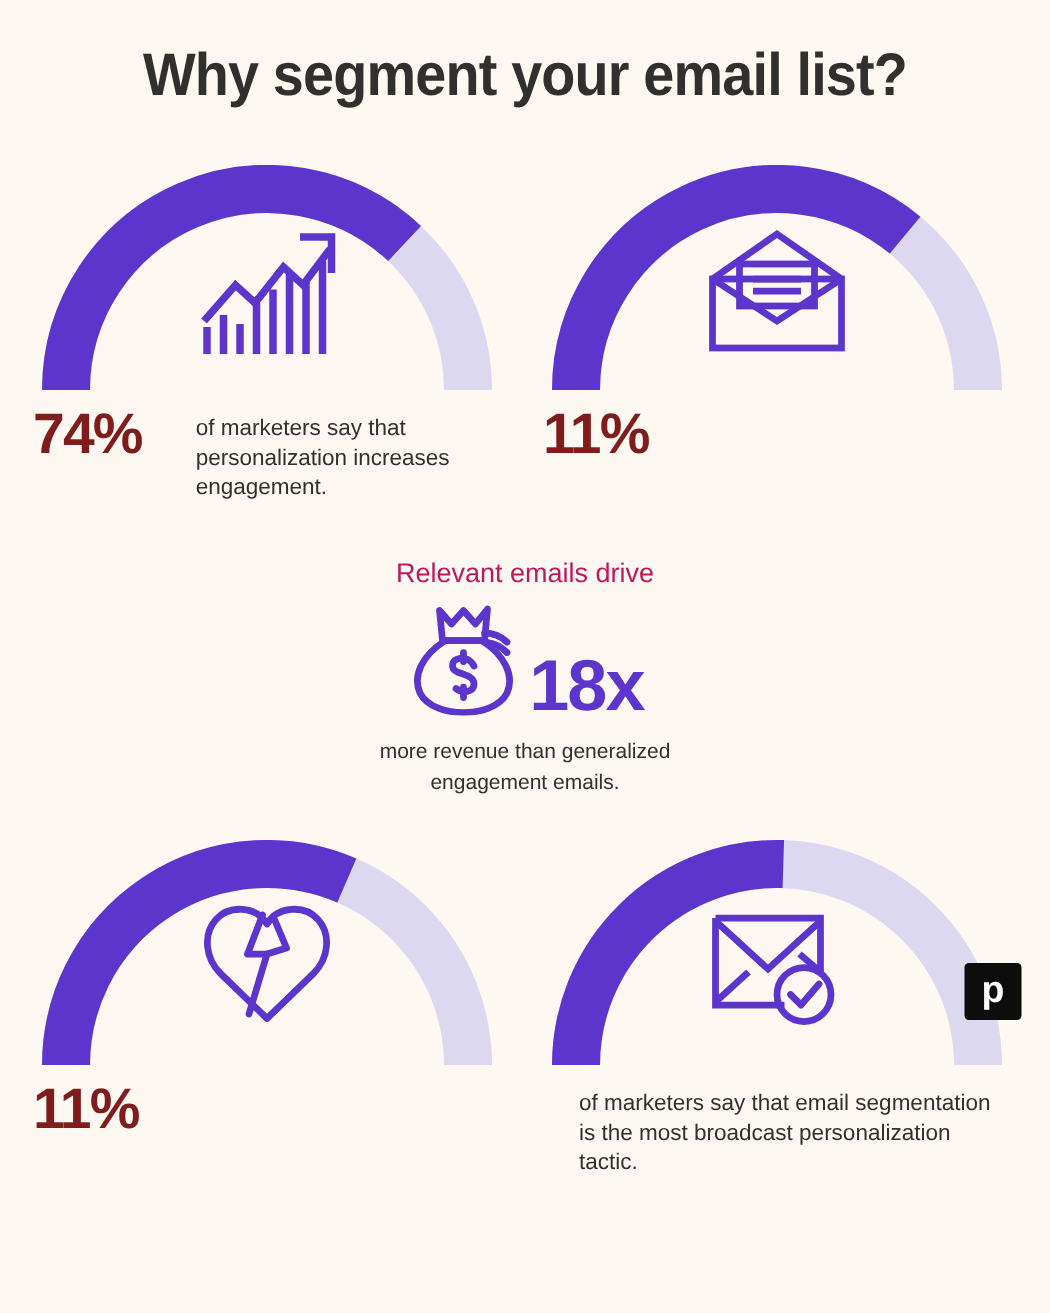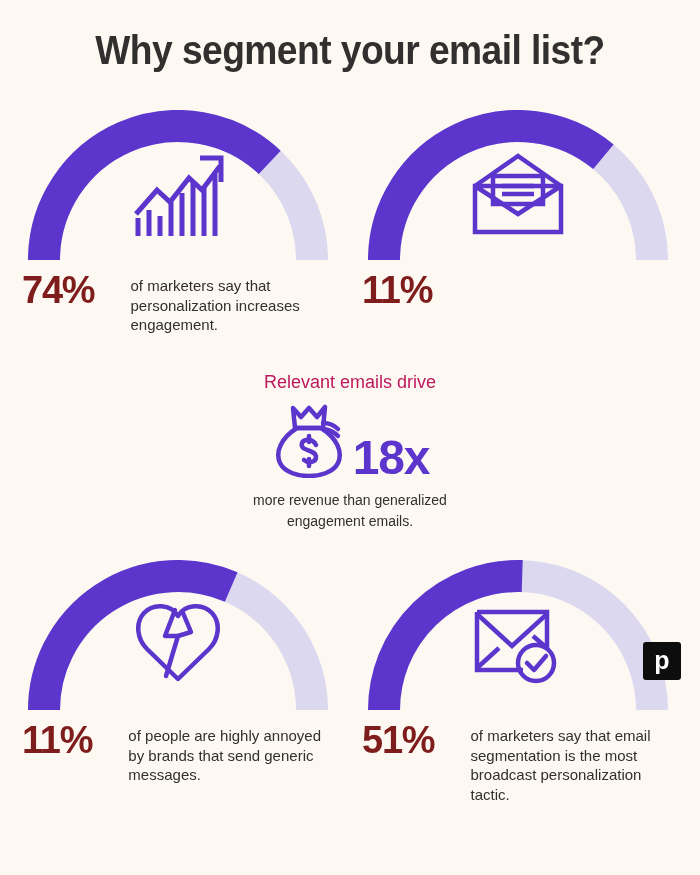--- a/index.html
+++ b/index.html
@@ -207,21 +207,20 @@
           <g stroke="#5b35cc" stroke-width="4.5" fill="none" stroke-linejoin="round" stroke-linecap="round">
             <path d="M45 14 C38 2 20 1 11 11 C2 21 4 37 14 47 L45 77 L76 47 C86 37 88 21 79 11 C70 1 52 2 45 14 Z"></path>
             <path d="M42 8 L32 34 L45 34 L33 74"></path>
             <path d="M50 11 L58 30 L45 34"></path>
           </g>
         </svg>
       </div>
     </div>
     <div class="stat-row">
       <div class="pct">11%</div>
-      <div class="desc">of people are highly annoyed by brands that send generic messages.</div>
     </div>
   </div>
 
   <div class="stat stat-br">
     <div class="gauge">
       <svg width="300" height="150" viewBox="0 0 300 150">
         <path d="M 16 150 A 134 134 0 0 1 284 150" fill="none" stroke="#dcd8ef" stroke-width="32"></path>
         <path d="M 16 150 A 134 134 0 0 1 154.21 16.07" fill="none" stroke="#5b35cc" stroke-width="32"></path>
       </svg>
       <div class="gauge-icon">
@@ -232,21 +231,20 @@
             <path d="M6 12 L41 44 L76 12"></path>
             <path d="M6 66 L28 46"></path>
             <path d="M76 46 L62 34"></path>
             <circle cx="65" cy="61" r="18"></circle>
             <polyline points="56,61 63,68 75,54" stroke-linecap="round" stroke-linejoin="round"></polyline>
           </g>
         </svg>
       </div>
     </div>
     <div class="stat-row">
-      <div class="pct">51%</div>
       <div class="desc">of marketers say that email segmentation is the most broadcast personalization tactic.</div>
     </div>
   </div>
 
   <div class="logo">
     <span>p</span>
   </div>
 
 </div>
 

